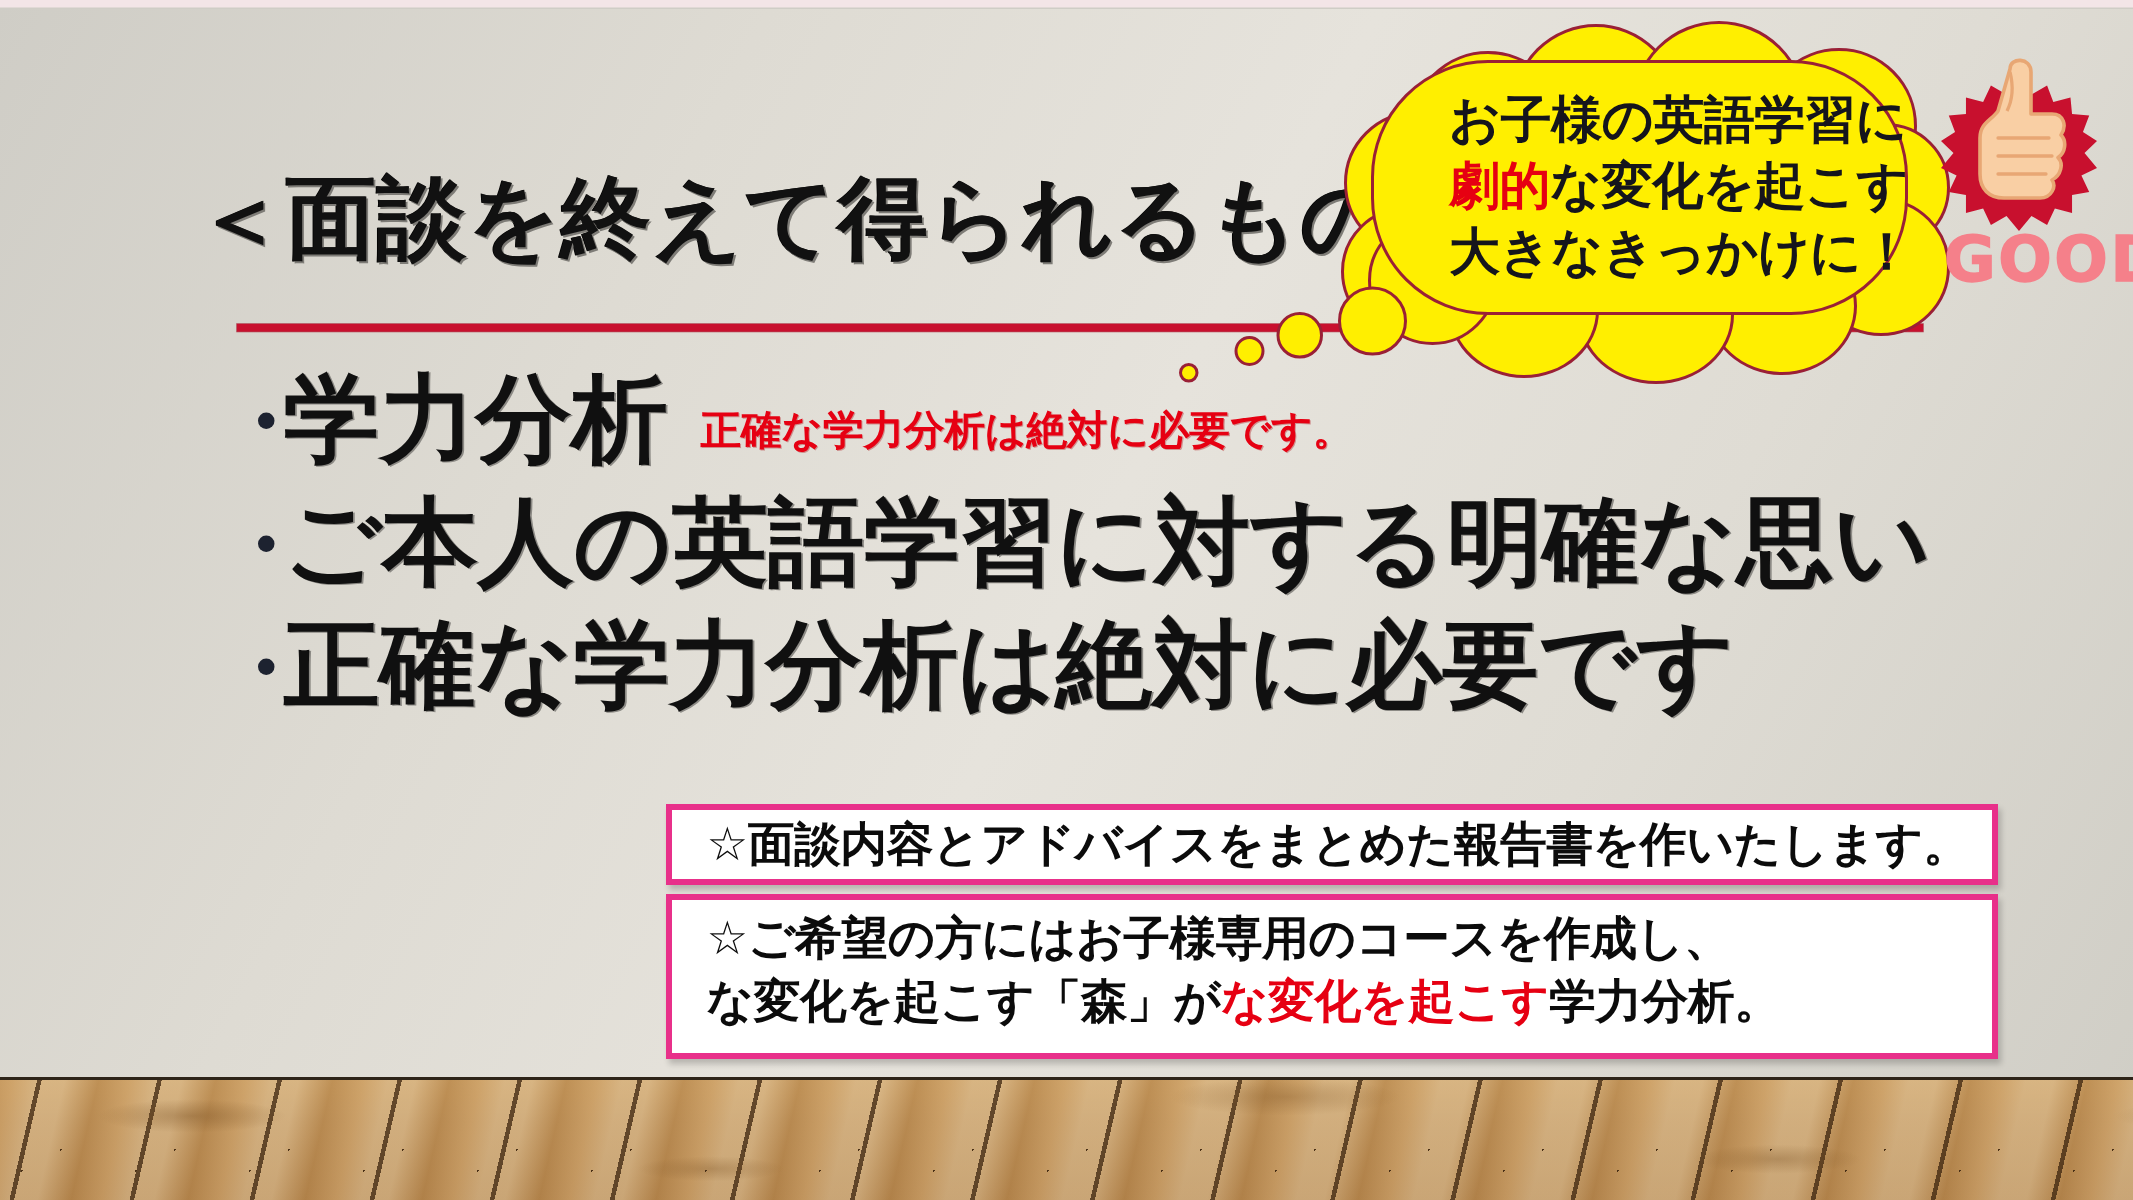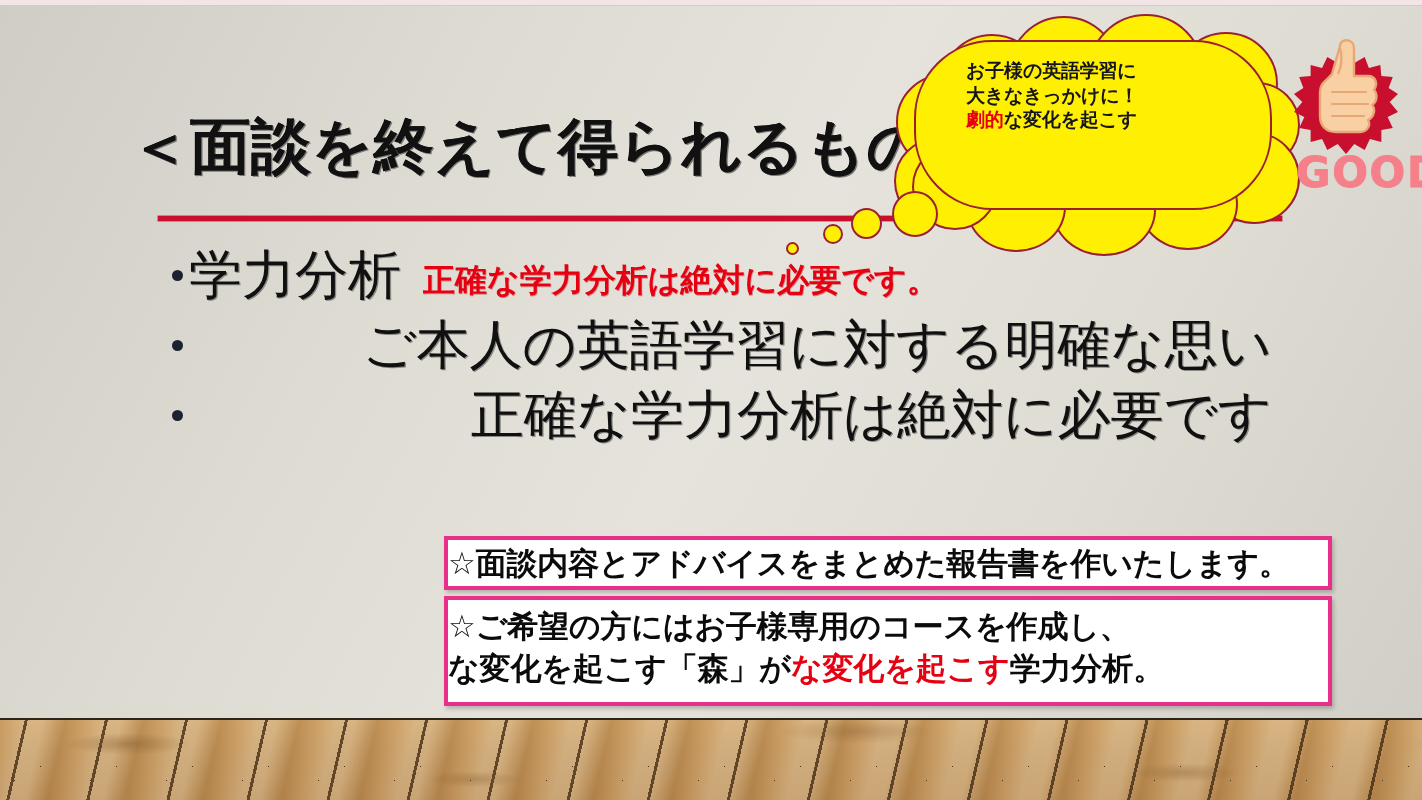--- a/index.html
+++ b/index.html
@@ -96,52 +96,52 @@
   }
   #title-rule {
     position:absolute; left:158px; top:216px; width:1124px; height:5px;
     background:#c8102e;
     box-shadow:0 0 0 .5px rgba(160,0,25,.7);
   }
 
   
   #bullets { position:absolute; left:172px; top:247px; width:1100px; }
   .bullet-row { display:flex; align-items:center; white-space:nowrap; }
-  .bullet-row + .bullet-row { margin-top:14px;justify-content:space-between; }
+  .bullet-row + .bullet-row { margin-top:14px; }
   .dot {
     width:11px; height:11px; border-radius:50%;
     background:#1d2230; flex:0 0 auto;
     margin-right:6px;
   }
   .b-main {
-    font-size:53px; line-height:1.06; font-weight:400; color:#101010;
+    font-size:64px; line-height:1.06; font-weight:700; color:#101010;
     text-shadow:1.2px 1.2px 0 #8c8a85;
   }
   .b-note {
-    font-size:32px; font-weight:800; color:#e60012;
+    font-size:27px; font-weight:800; color:#e60012;
     margin-left:22px; position:relative; top:6px;
     text-shadow:.7px .7px 0 rgba(170,0,10,.35);
   }
 
   
   #cloud-wrap { position:absolute; left:888px; top:12px; width:430px; height:245px; }
   .puff {
     position:absolute; background:#ffef00;
     border:2.5px solid #9a2036; border-radius:50%;
   }
   #cloud-body {
     position:absolute; left:26px; top:28px; width:358px; height:170px;
     background:#ffef00; border-radius:78px;
     border:2.5px solid #9a2036;
     z-index:3;
   }
   #cloud-text {
     position:absolute; left:78px; top:46px; width:330px;
     z-index:6;
-    font-size:19px; line-height:1.30; font-weight:800; color:#15151c;
+    font-size:34px; line-height:1.30; font-weight:800; color:#15151c;
     letter-spacing:-.01em; white-space:nowrap;
   }
   #cloud-text .hl { color:#e60012; }
 
   
   .tail {
     position:absolute; background:#ffef00;
     border:2.2px solid #9a2036; border-radius:50%; z-index:2;
   }
 
@@ -171,21 +171,21 @@
   .note-box {
     position:absolute;
     background:#ffffff;
     border:4px solid #e8308a;
     box-shadow:2px 3px 4px rgba(0,0,0,.20);
   }
   #note-1 { left:444px; top:536px; width:888px; height:54px; }
   #note-2 { left:444px; top:596px; width:888px; height:110px; }
   .note-text {
     font-size:31px; line-height:1.34; font-weight:700; color:#0b0b0b;
-    white-space:nowrap; padding:3px 0 0 0; letter-spacing:-.005em;
+    white-space:nowrap; padding:3px 0 0 23px; letter-spacing:-.005em;
   }
   #note-2 .note-text { padding-top:6px; }
   .note-text .hl { color:#e60012; font-weight:800; }
 </style>
 </head>
 <body>
 
 <div id="slide">
 
   <div id="top-strip"></div>
@@ -205,22 +205,22 @@
     <div class="puff" style="left:320px;top:120px; width:92px;  height:92px;"></div>
     <div class="puff" style="left:250px;top:146px; width:100px; height:92px;"></div>
     <div class="puff" style="left:164px;top:152px; width:104px; height:92px;"></div>
     <div class="puff" style="left:78px; top:150px; width:100px; height:90px;"></div>
     <div class="puff" style="left:24px; top:132px; width:86px;  height:86px;"></div>
 
     <div id="cloud-body"></div>
 
     <div id="cloud-text">
       <div>お子様の英語学習に</div>
+      <div><span class="hl">劇的</span><span>な変化を起こす</span></div>
       <div>大きなきっかけに！</div>
-      <div><span class="hl">劇的</span><span>な変化を起こす</span></div>
     </div>
   </div>
 
   <div class="tail" style="position:absolute;left:823px;top:224px;width:20px;height:20px;z-index:4;"></div>
   <div class="tail" style="position:absolute;left:851px;top:208px;width:31px;height:31px;z-index:4;"></div>
   <div class="tail" style="position:absolute;left:892px;top:191px;width:46px;height:46px;z-index:4;"></div>
   <div class="tail" style="position:absolute;left:786px;top:242px;width:13px;height:13px;z-index:4;"></div>
 
   <div id="thumb-badge">
     <div id="burst"></div>

